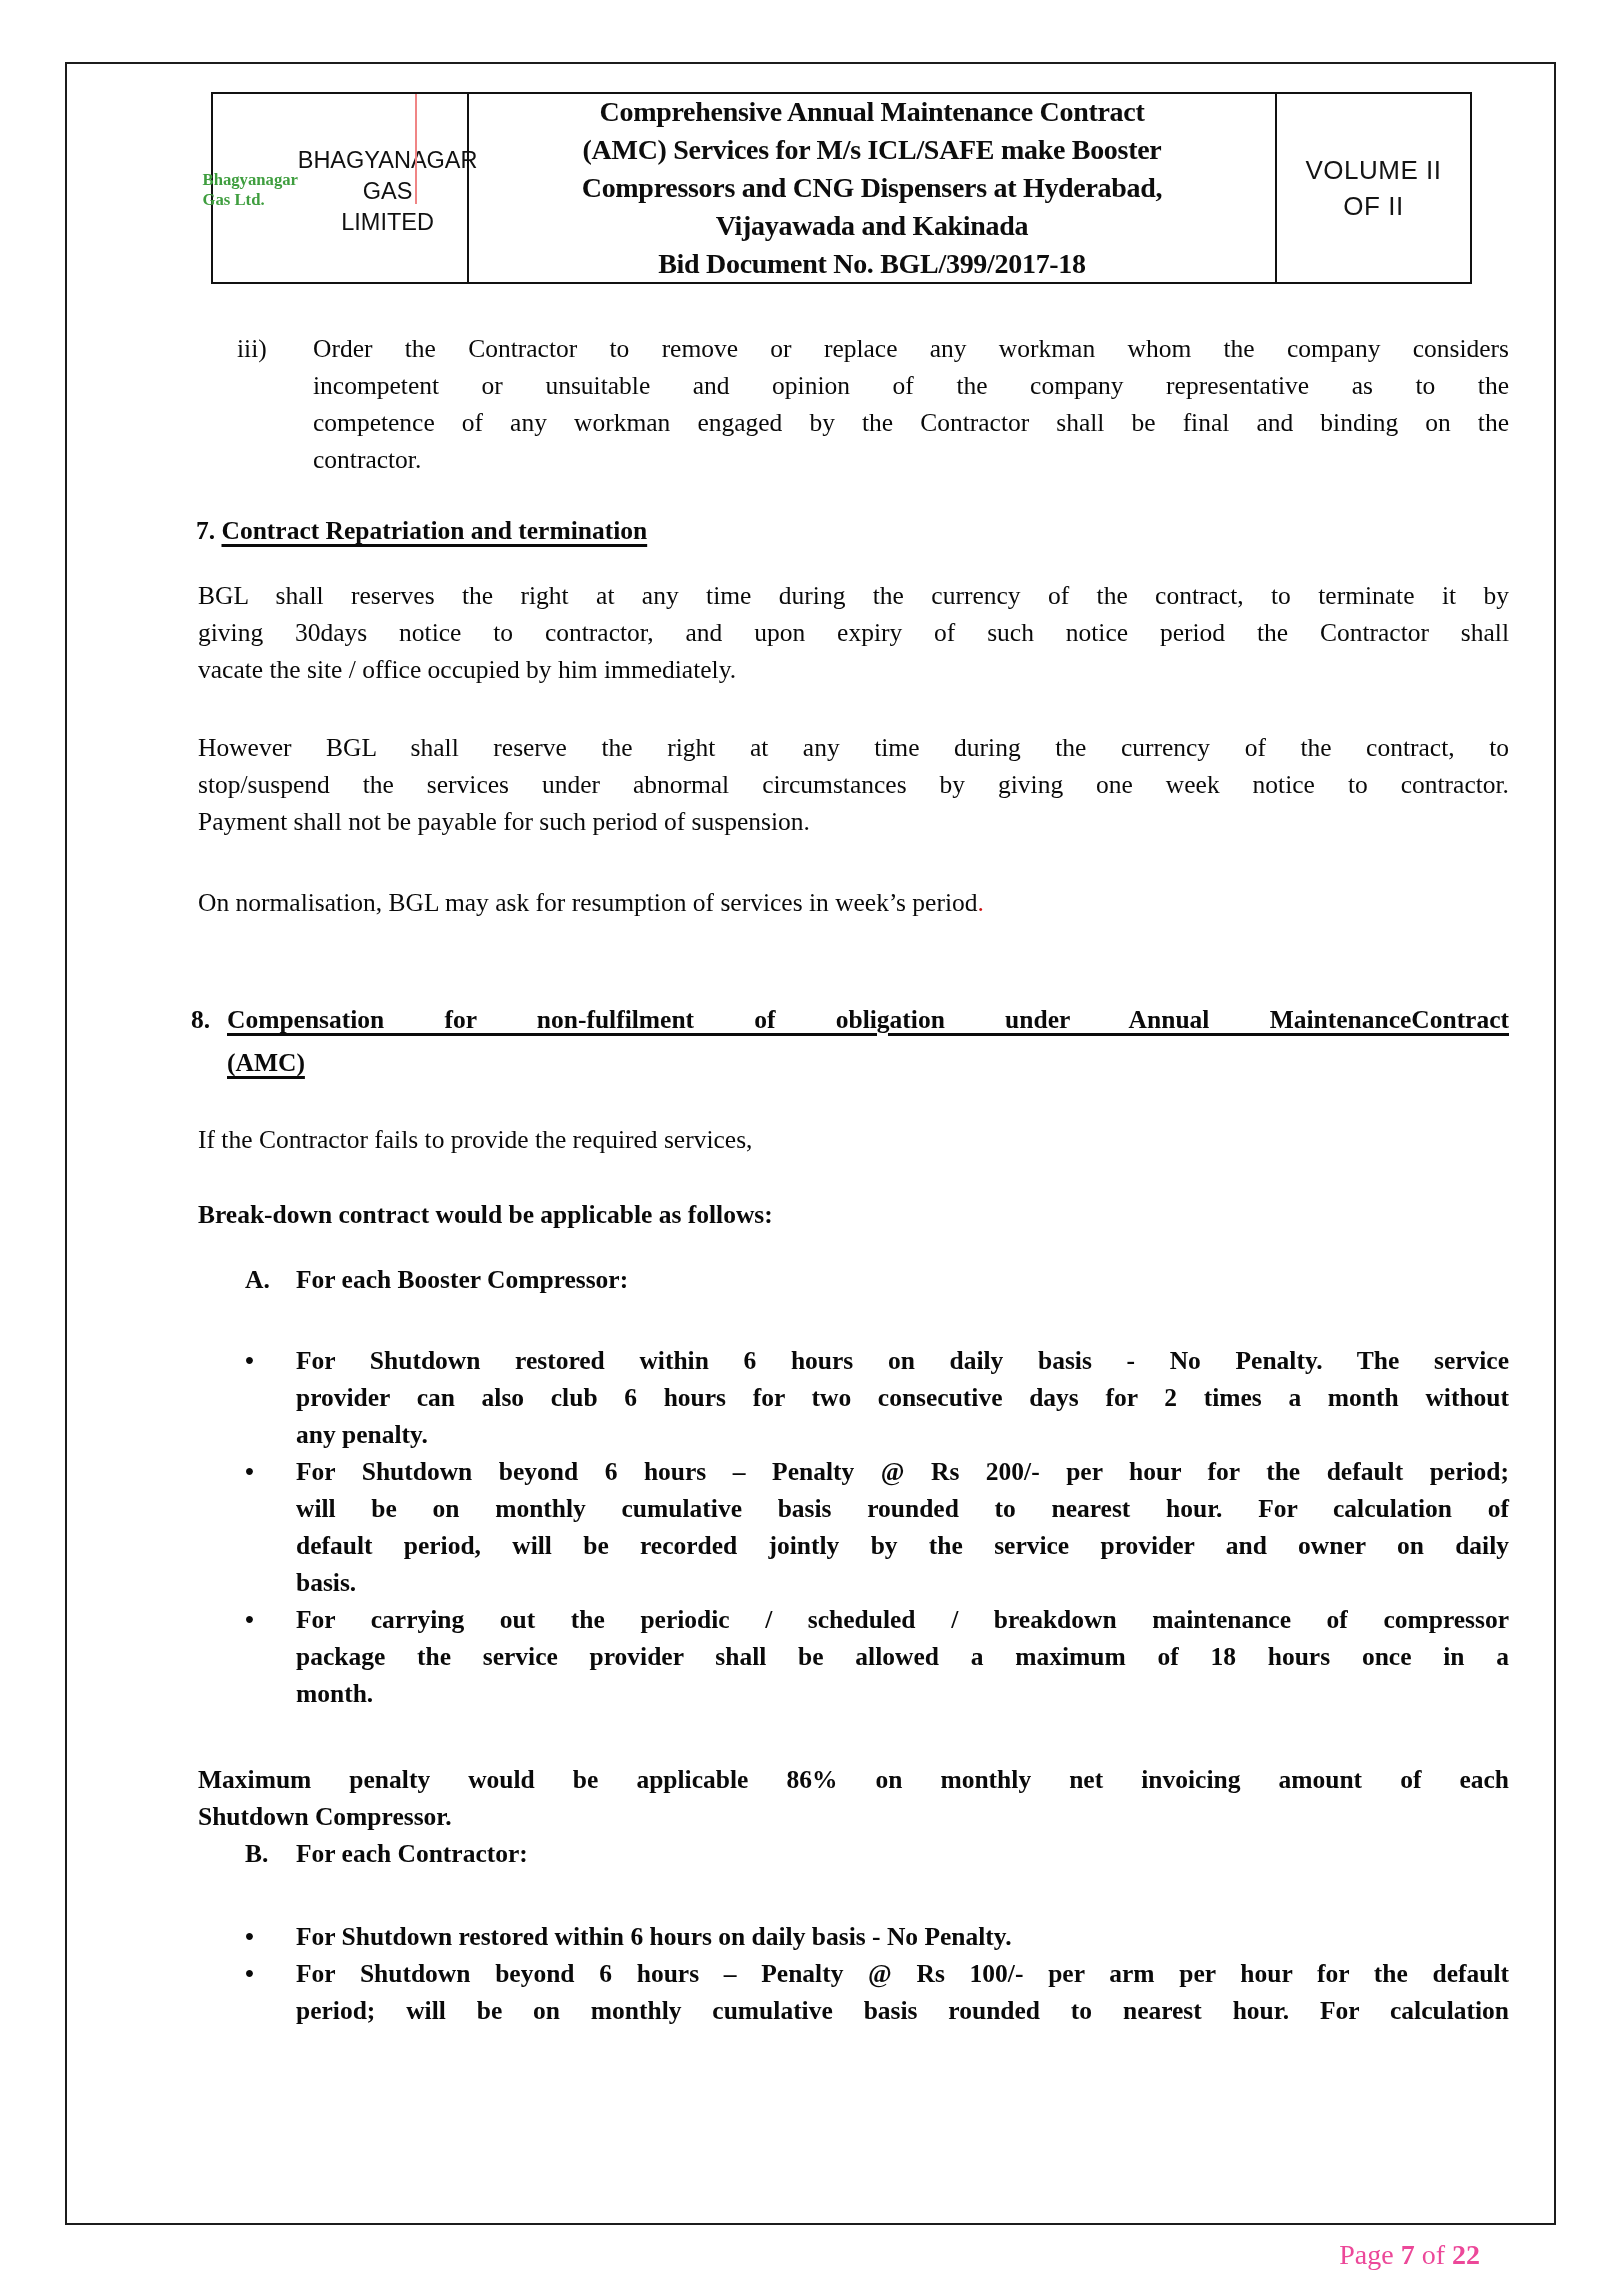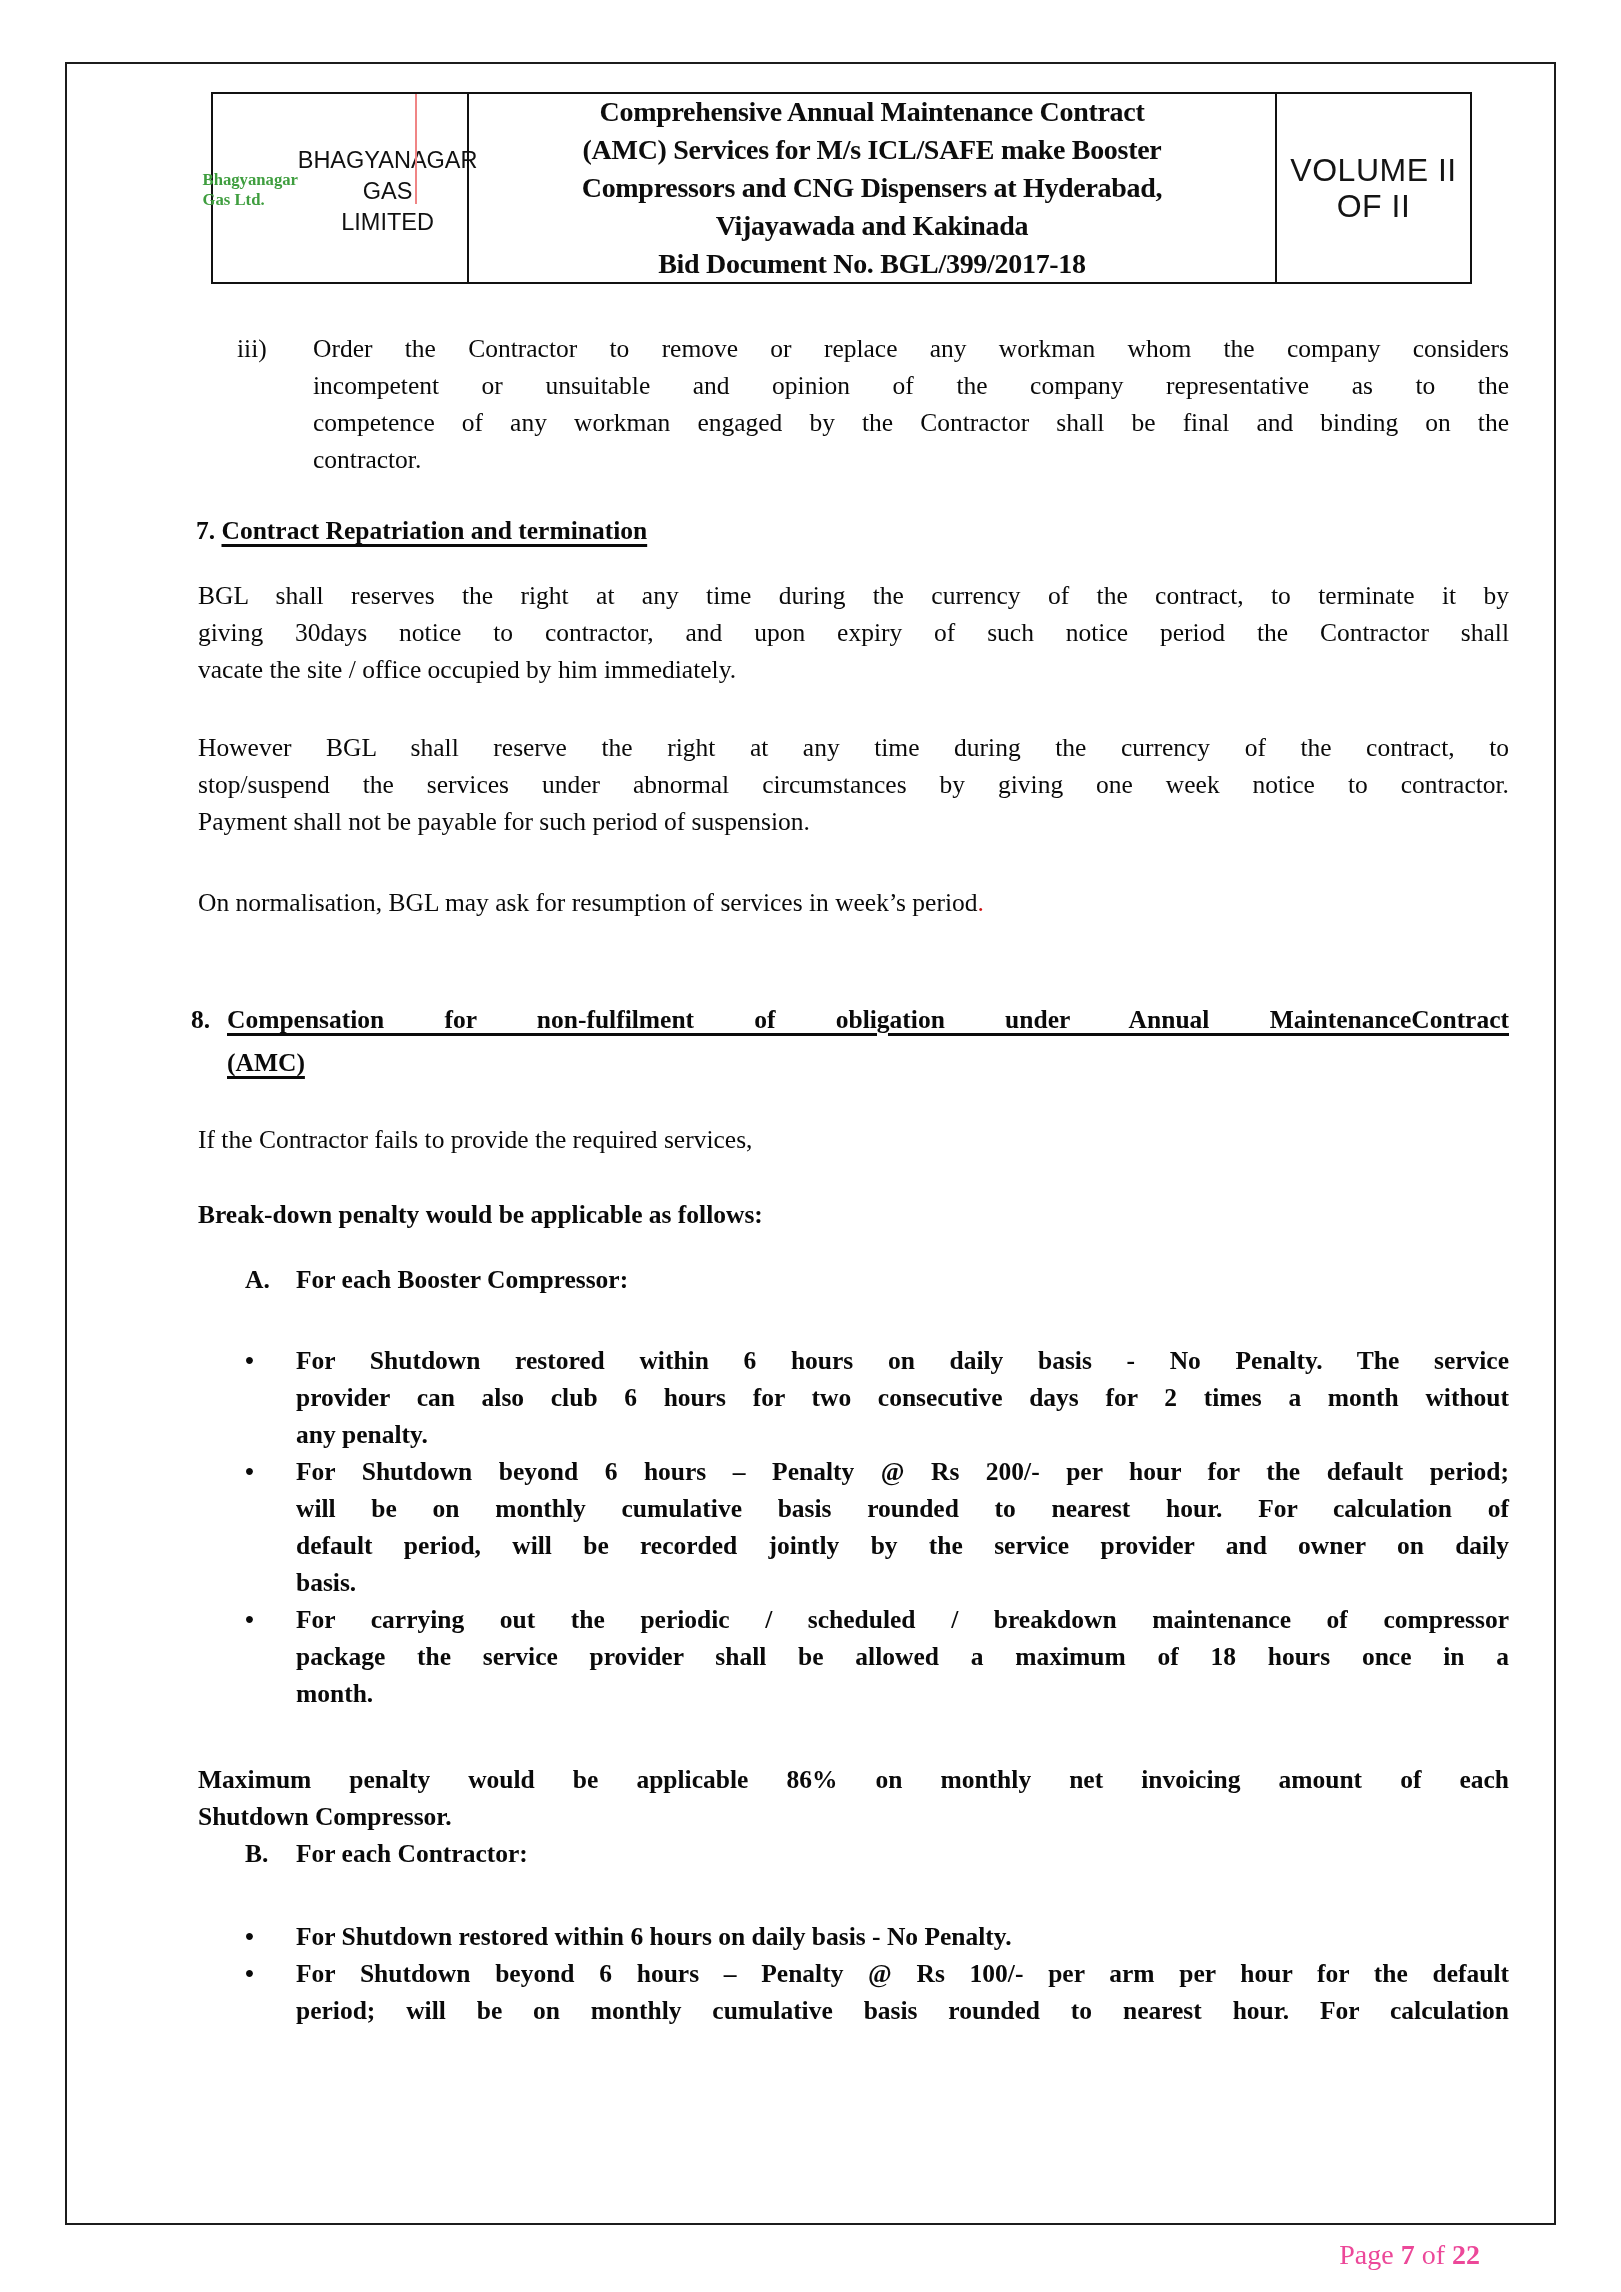--- a/index.html
+++ b/index.html
@@ -51,21 +51,21 @@
     font-family:"Liberation Sans",sans-serif;
     font-size:23.5px;line-height:31px;color:#111;
     text-align:center;margin-top:5.9px;
   }
   .doc-title{
     font-weight:bold;font-size:28px;line-height:38px;
     text-align:center;letter-spacing:-0.3px;color:#0d0d0d;
   }
   .volume-label{
     font-family:"Liberation Sans",sans-serif;
-    font-size:32px;line-height:36px;color:#141414;
+    font-size:26px;line-height:36px;color:#141414;
     text-align:center;letter-spacing:0.5px;
   }
   
   .block{position:absolute;font-size:25.5px;line-height:37px;}
   .jl{text-align:justify;text-align-last:justify;}
   .bold{font-weight:bold;}
   .hang{display:flex;}
   .hang .marker{flex:none;}
   .hang .content{flex:1;}
   .u{
@@ -172,21 +172,21 @@
   <div class="block bold hang" style="top:998px;left:191px;width:1318px;">
     <div class="marker h8line" style="width:36px;">8.</div>
     <div class="content">
       <div class="jl h8line"><span class="u">Compensation for non-fulfilment of obligation under Annual MaintenanceContract</span></div>
       <div class="h8line"><span class="u">(AMC)</span></div>
     </div>
   </div>
 
   <div class="block" style="top:1121px;left:198px;width:1311px;">If the Contractor fails to provide the required services,</div>
 
-  <div class="block bold" style="top:1196px;left:198px;width:1311px;">Break-down penalty would be applicable as follows:</div>
+  <div class="block bold" style="top:1196px;left:198px;width:1311px;">Break-down contract would be applicable as follows:</div>
 
   <div class="block bold hang" style="top:1261px;left:245px;width:1264px;">
     <div class="marker" style="width:51px;">A.</div>
     <div class="content">For each Booster Compressor:</div>
   </div>
 
   <div class="block bold" style="top:1342px;left:245px;width:1264px;">
     <div class="hang">
       <div class="marker" style="width:51px;">•</div>
       <div class="content">

